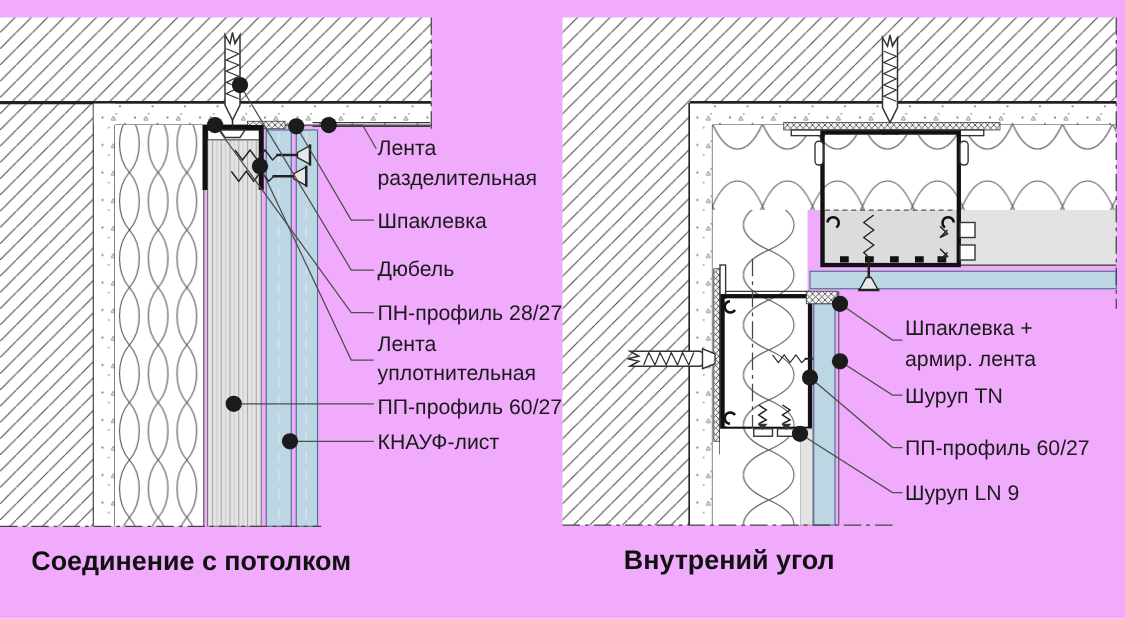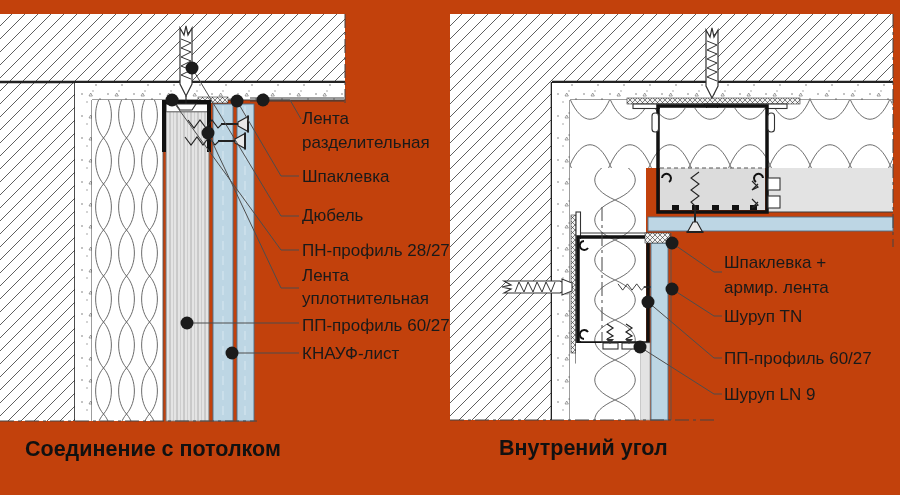--- a/index.html
+++ b/index.html
@@ -1,16 +1,16 @@
 <!DOCTYPE html>
 <html><head>
 <meta charset="utf-8">
 <style>
   html,body{margin:0;padding:0;background:#ffffff;}
-  .stage{position:relative;width:900px;height:495px;background:#c2410c;overflow:hidden;
+  .stage{position:relative;width:900px;height:495px;background:#f0abfc;overflow:hidden;
          font-family:"Liberation Sans", sans-serif;}
   svg{display:block;}
   .lbl{font-family:"Liberation Sans", sans-serif;font-size:17px;fill:#1a1a1a;}
   .ttl{font-family:"Liberation Sans", sans-serif;font-size:21.5px;font-weight:bold;fill:#111;}
   .callout{stroke:#4d4d4d;stroke-width:1;fill:none;}
   .dot{fill:#1b1b1b;stroke:none;}
   .thin{stroke:#3a3a3a;stroke-width:1;fill:none;}
   .edge{stroke:#555;stroke-width:0.9;fill:none;}
   .thick{stroke:#222;stroke-width:2.6;fill:none;}
   .black{stroke:#111;fill:none;}

